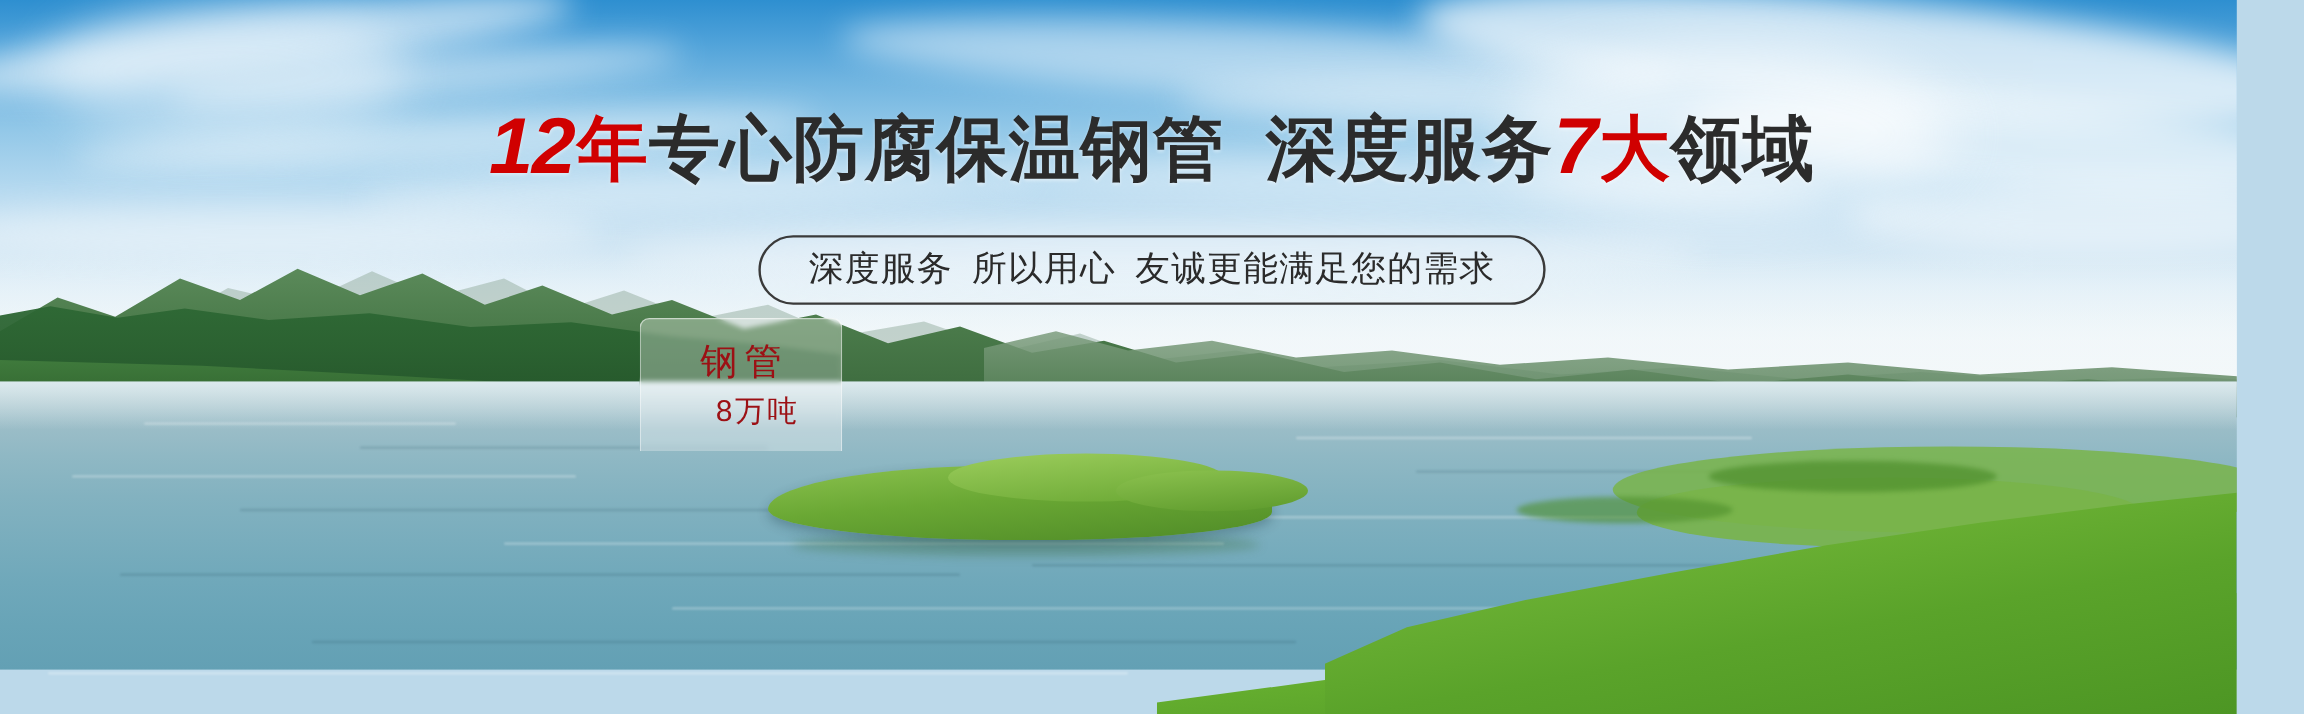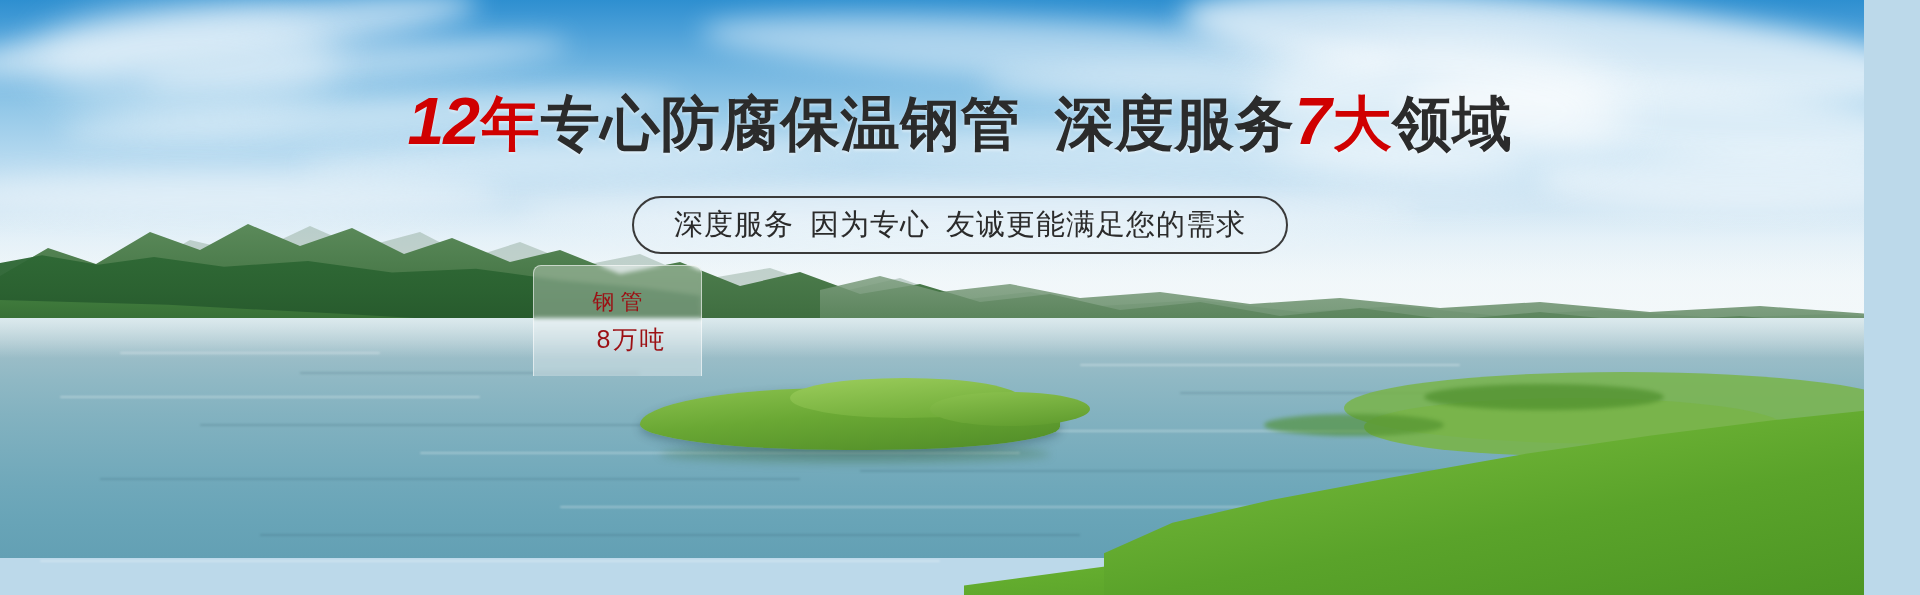--- a/index.html
+++ b/index.html
@@ -173,21 +173,21 @@
     border-radius:8px 8px 0 0;
     background:rgba(255,255,255,.32);
     border:1px solid rgba(255,255,255,.55);
     border-bottom:none;
     backdrop-filter:blur(2px);
     display:flex;flex-direction:column;
     align-items:center;justify-content:center;
     gap:14px;
     color:#9c1014;
   }
-  .card .c-title{font-size:22px;letter-spacing:6px;text-indent:6px;line-height:1;font-weight:500;}
+  .card .c-title{font-size:31px;letter-spacing:6px;text-indent:6px;line-height:1;font-weight:500;}
   .card .c-val{font-size:25px;letter-spacing:2px;line-height:1;white-space:nowrap;margin-left:28px;}
   .card .c-val sup{font-size:15px;vertical-align:super;letter-spacing:0;}
 </style>
 </head>
 <body>
 
 <div id="banner">
 
   <div class="sky"></div>
 
@@ -275,21 +275,21 @@
   <div class="island2"></div>
   <div class="island3"></div>
 
   <div class="content">
 
     <div class="headline">
       <span class="red num">12</span><span class="red">年</span><span>专心防腐保温钢管</span><span class="gap"></span><span>深度服务</span><span class="red num">7</span><span class="red">大</span><span>领域</span>
     </div>
 
     <div class="pill">
-      <span>深度服务</span><span class="sp"></span><span>因为专心</span><span class="sp"></span><span>友诚更能满足您的需求</span>
+      <span>深度服务</span><span class="sp"></span><span>所以用心</span><span class="sp"></span><span>友诚更能满足您的需求</span>
     </div>
 
     <div class="cards">
 
       <div class="card">
         <div class="c-title">钢管</div>
         <div class="c-val"><span>8万吨</span></div>
       </div>
 
 

